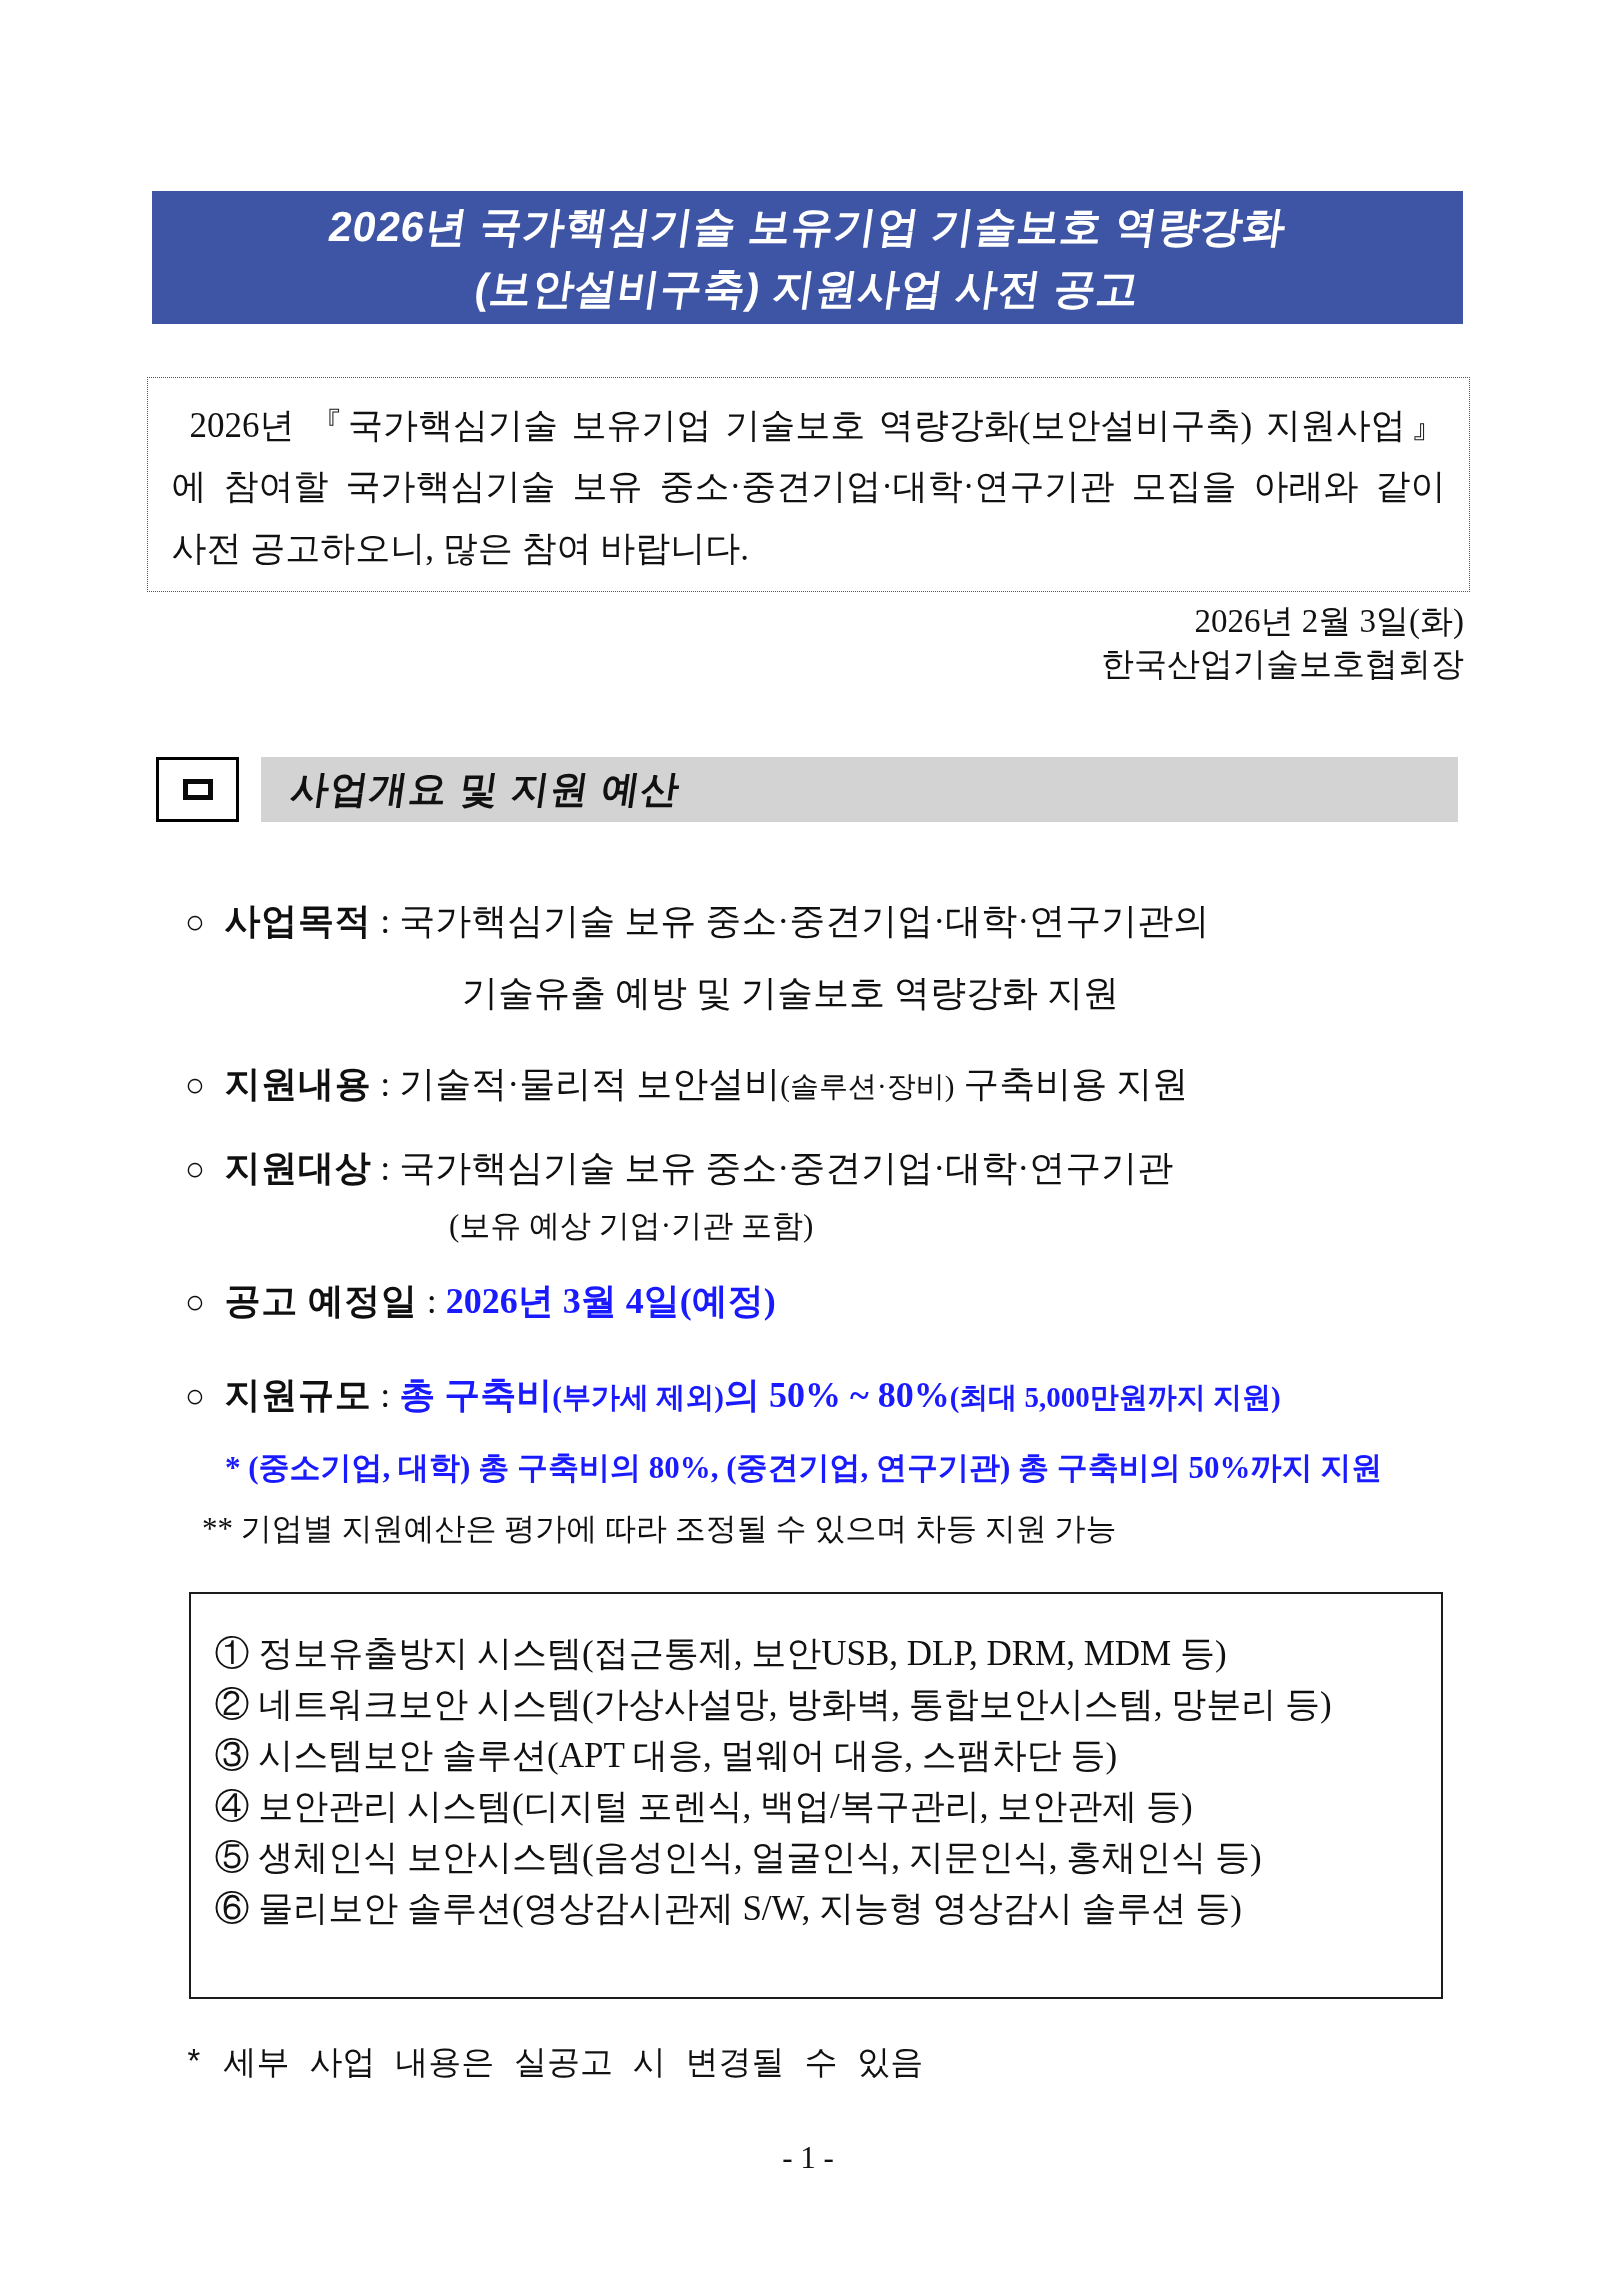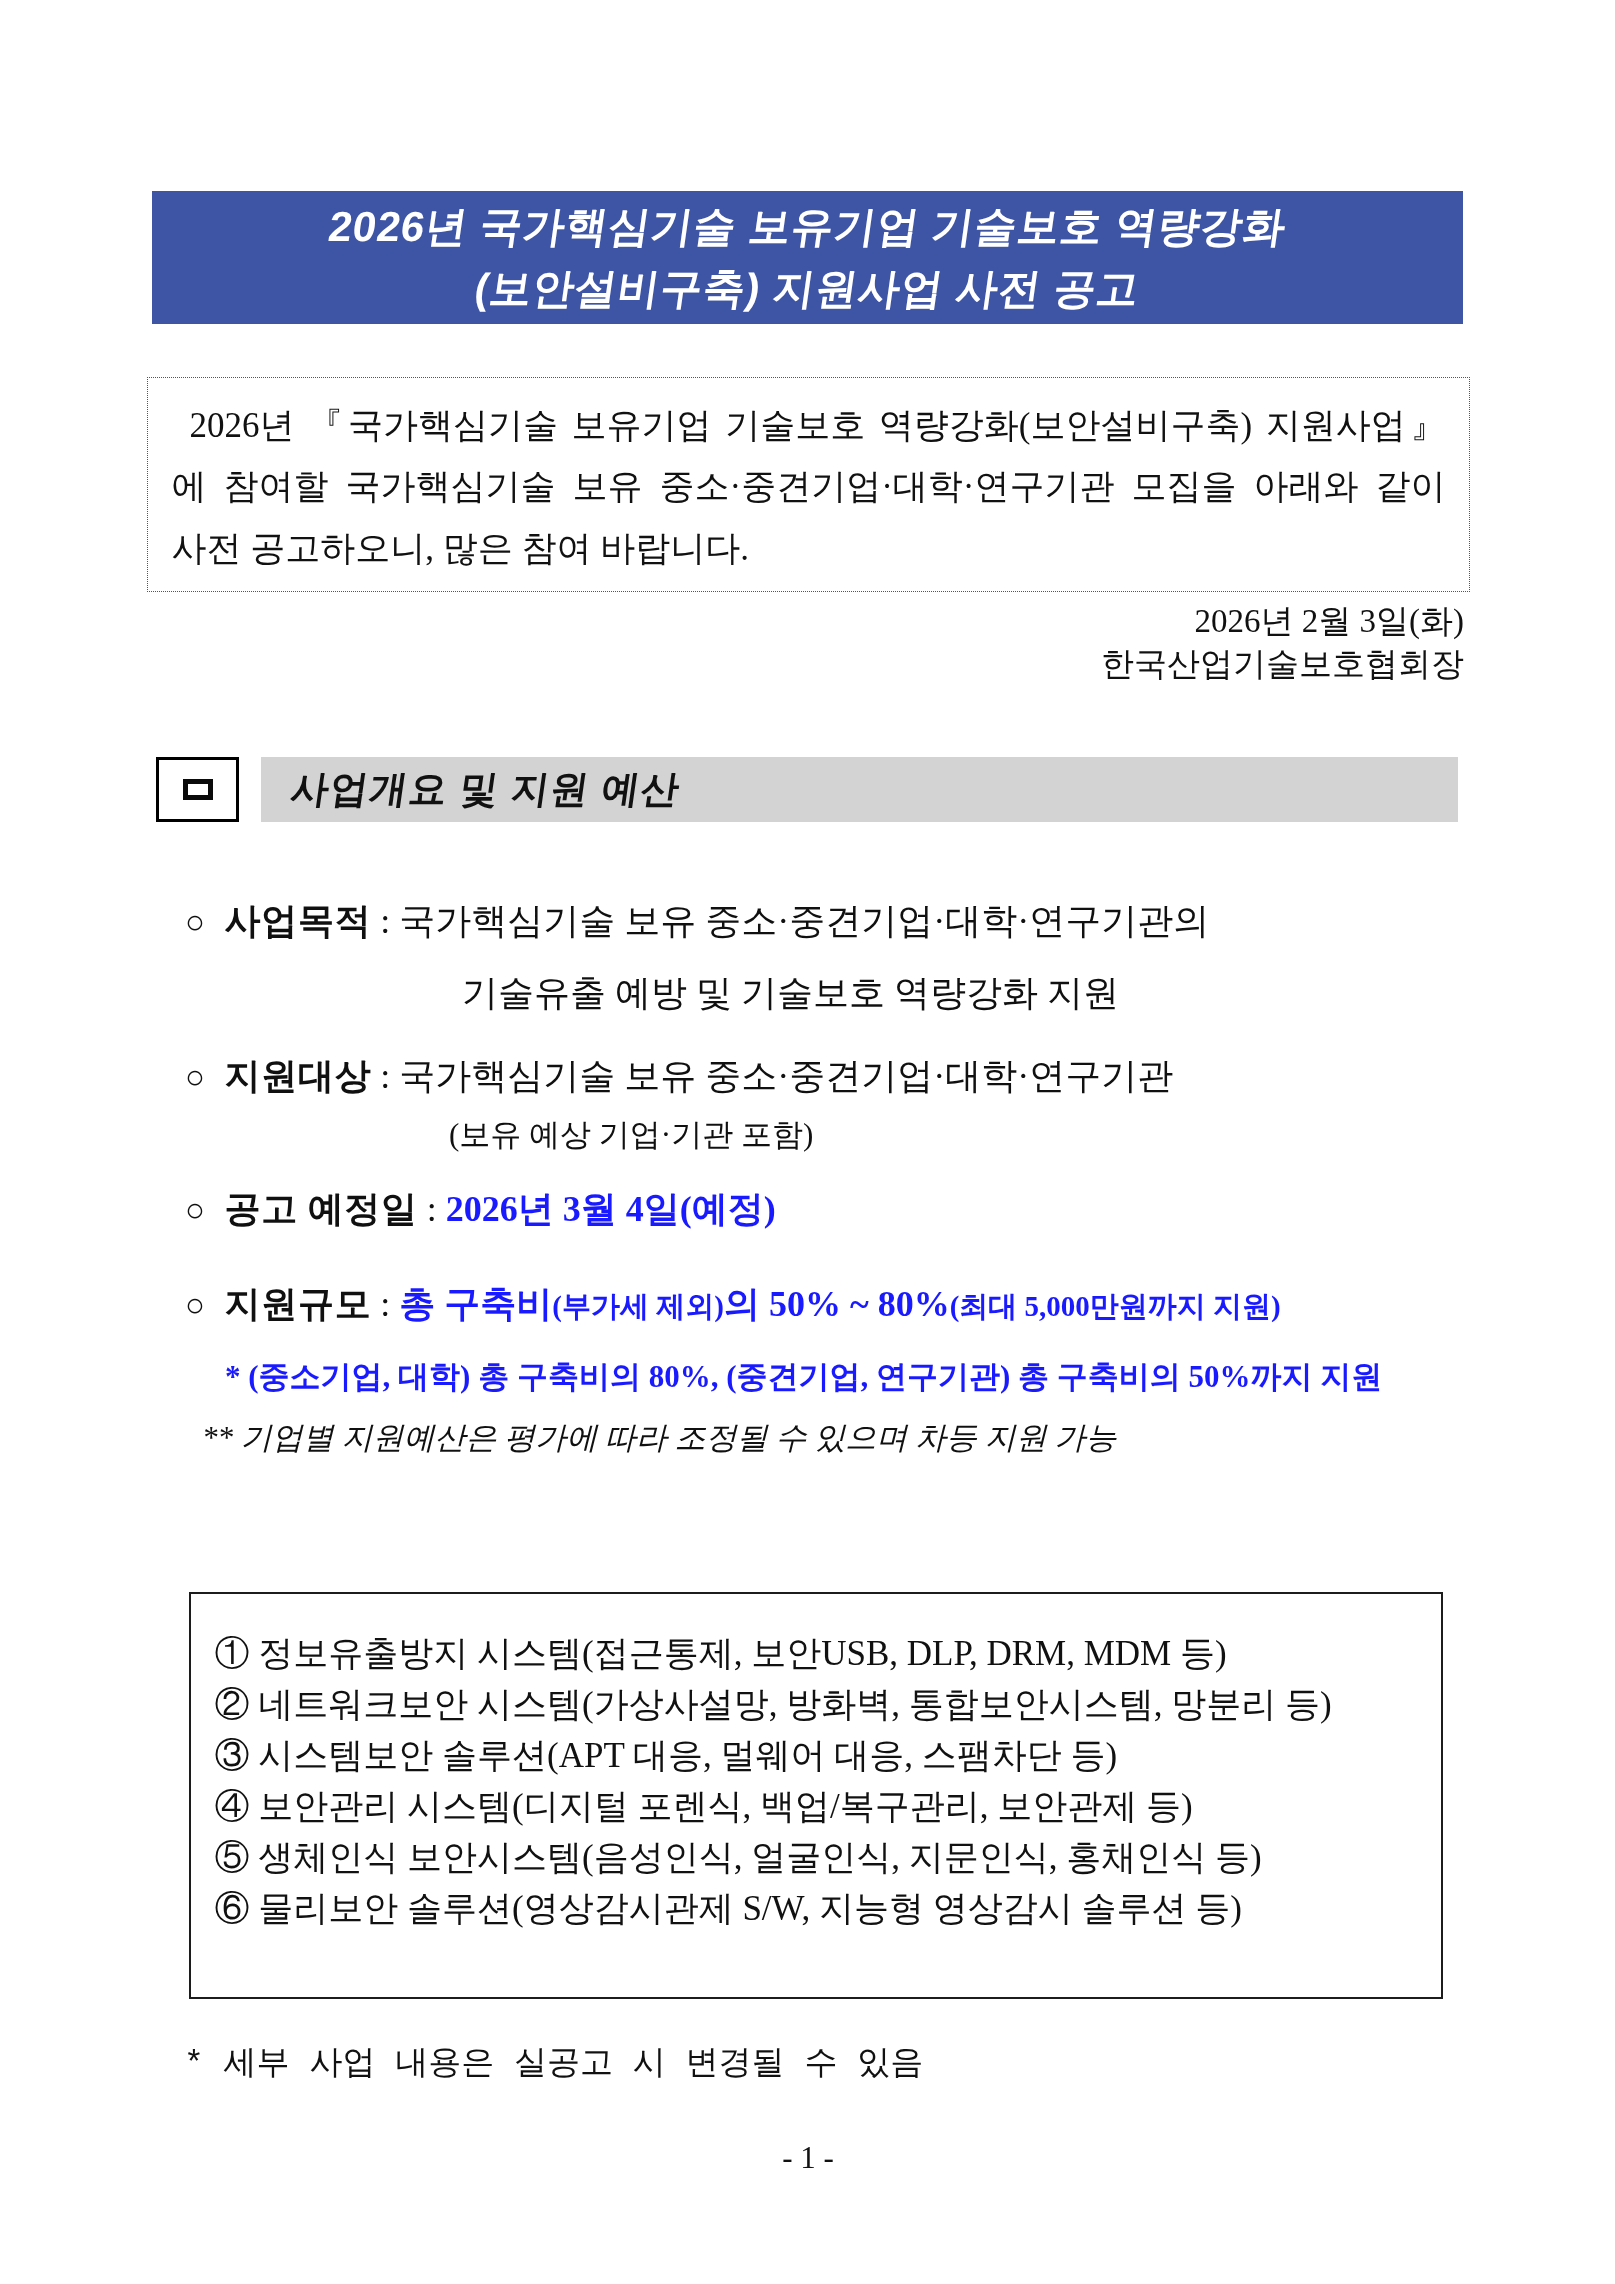--- a/index.html
+++ b/index.html
@@ -54,21 +54,21 @@
   .bold { font-weight:bold; }
 
   .m-purpose2 { margin-left:310px; margin-top:29px; }
   .m-b2      { margin-top:48px; }
   .m-b3      { margin-top:40px; }
   .m-b3sub   { margin-left:297px; margin-top:17.6px; font-size:31px; }
   .m-b3note  { margin-left:64px;  margin-top:19px; font-size:30px; }
   .m-b4      { margin-top:35px; }
   .m-b5      { margin-top:51px; }
   .m-noteblu { margin-left:73px; margin-top:32px; font-size:31px; font-weight:bold; }
-  .m-noteblk { margin-left:50px;  margin-top:24px; font-size:31px;font-style:italic; }
+  .m-noteblk { margin-left:50px;  margin-top:24px; font-size:31px; }
 
   
   .example-box {
     position:absolute; left:189px; width:1254px; top:1592px; height:407px;
     border:2.6px solid #1c1c1c; background:#fff;
   }
   .example-title {
     position:absolute; top:-29px; left:50%; transform:translateX(-50%);
     background:#ffffff; padding:0 19.6px; font-size:35px; font-weight:bold;
     line-height:55px; white-space:nowrap; letter-spacing:0.7px;
@@ -108,20 +108,23 @@
     </div>
   </div>
 
   <div class="content">
 
     <div class="bullet">
       <span class="b-marker">○</span><span class="b-label">사업목적</span><span> : </span><span>국가핵심기술 보유 중소·중견기업·대학·연구기관의</span>
     </div>
     <div class="cont-line m-purpose2">기술유출 예방 및 기술보호 역량강화 지원</div>
 
+    <div class="bullet m-b2">
+      <span class="b-marker">○</span><span class="b-label">지원내용</span><span> : </span><span>기술적·물리적 보안설비</span><span class="small">(솔루션·장비)</span><span> 구축비용 지원</span>
+    </div>
 
     <div class="bullet m-b3">
       <span class="b-marker">○</span><span class="b-label">지원대상</span><span> : </span><span>국가핵심기술 보유 중소·중견기업·대학·연구기관</span>
     </div>
     <div class="cont-line m-b3sub">(보유 예상 기업·기관 포함)</div>
 
     <div class="bullet m-b4">
       <span class="b-marker">○</span><span class="b-label">공고 예정일</span><span> : </span><span class="blue bold">2026년 3월 4일(예정)</span>
     </div>
 

